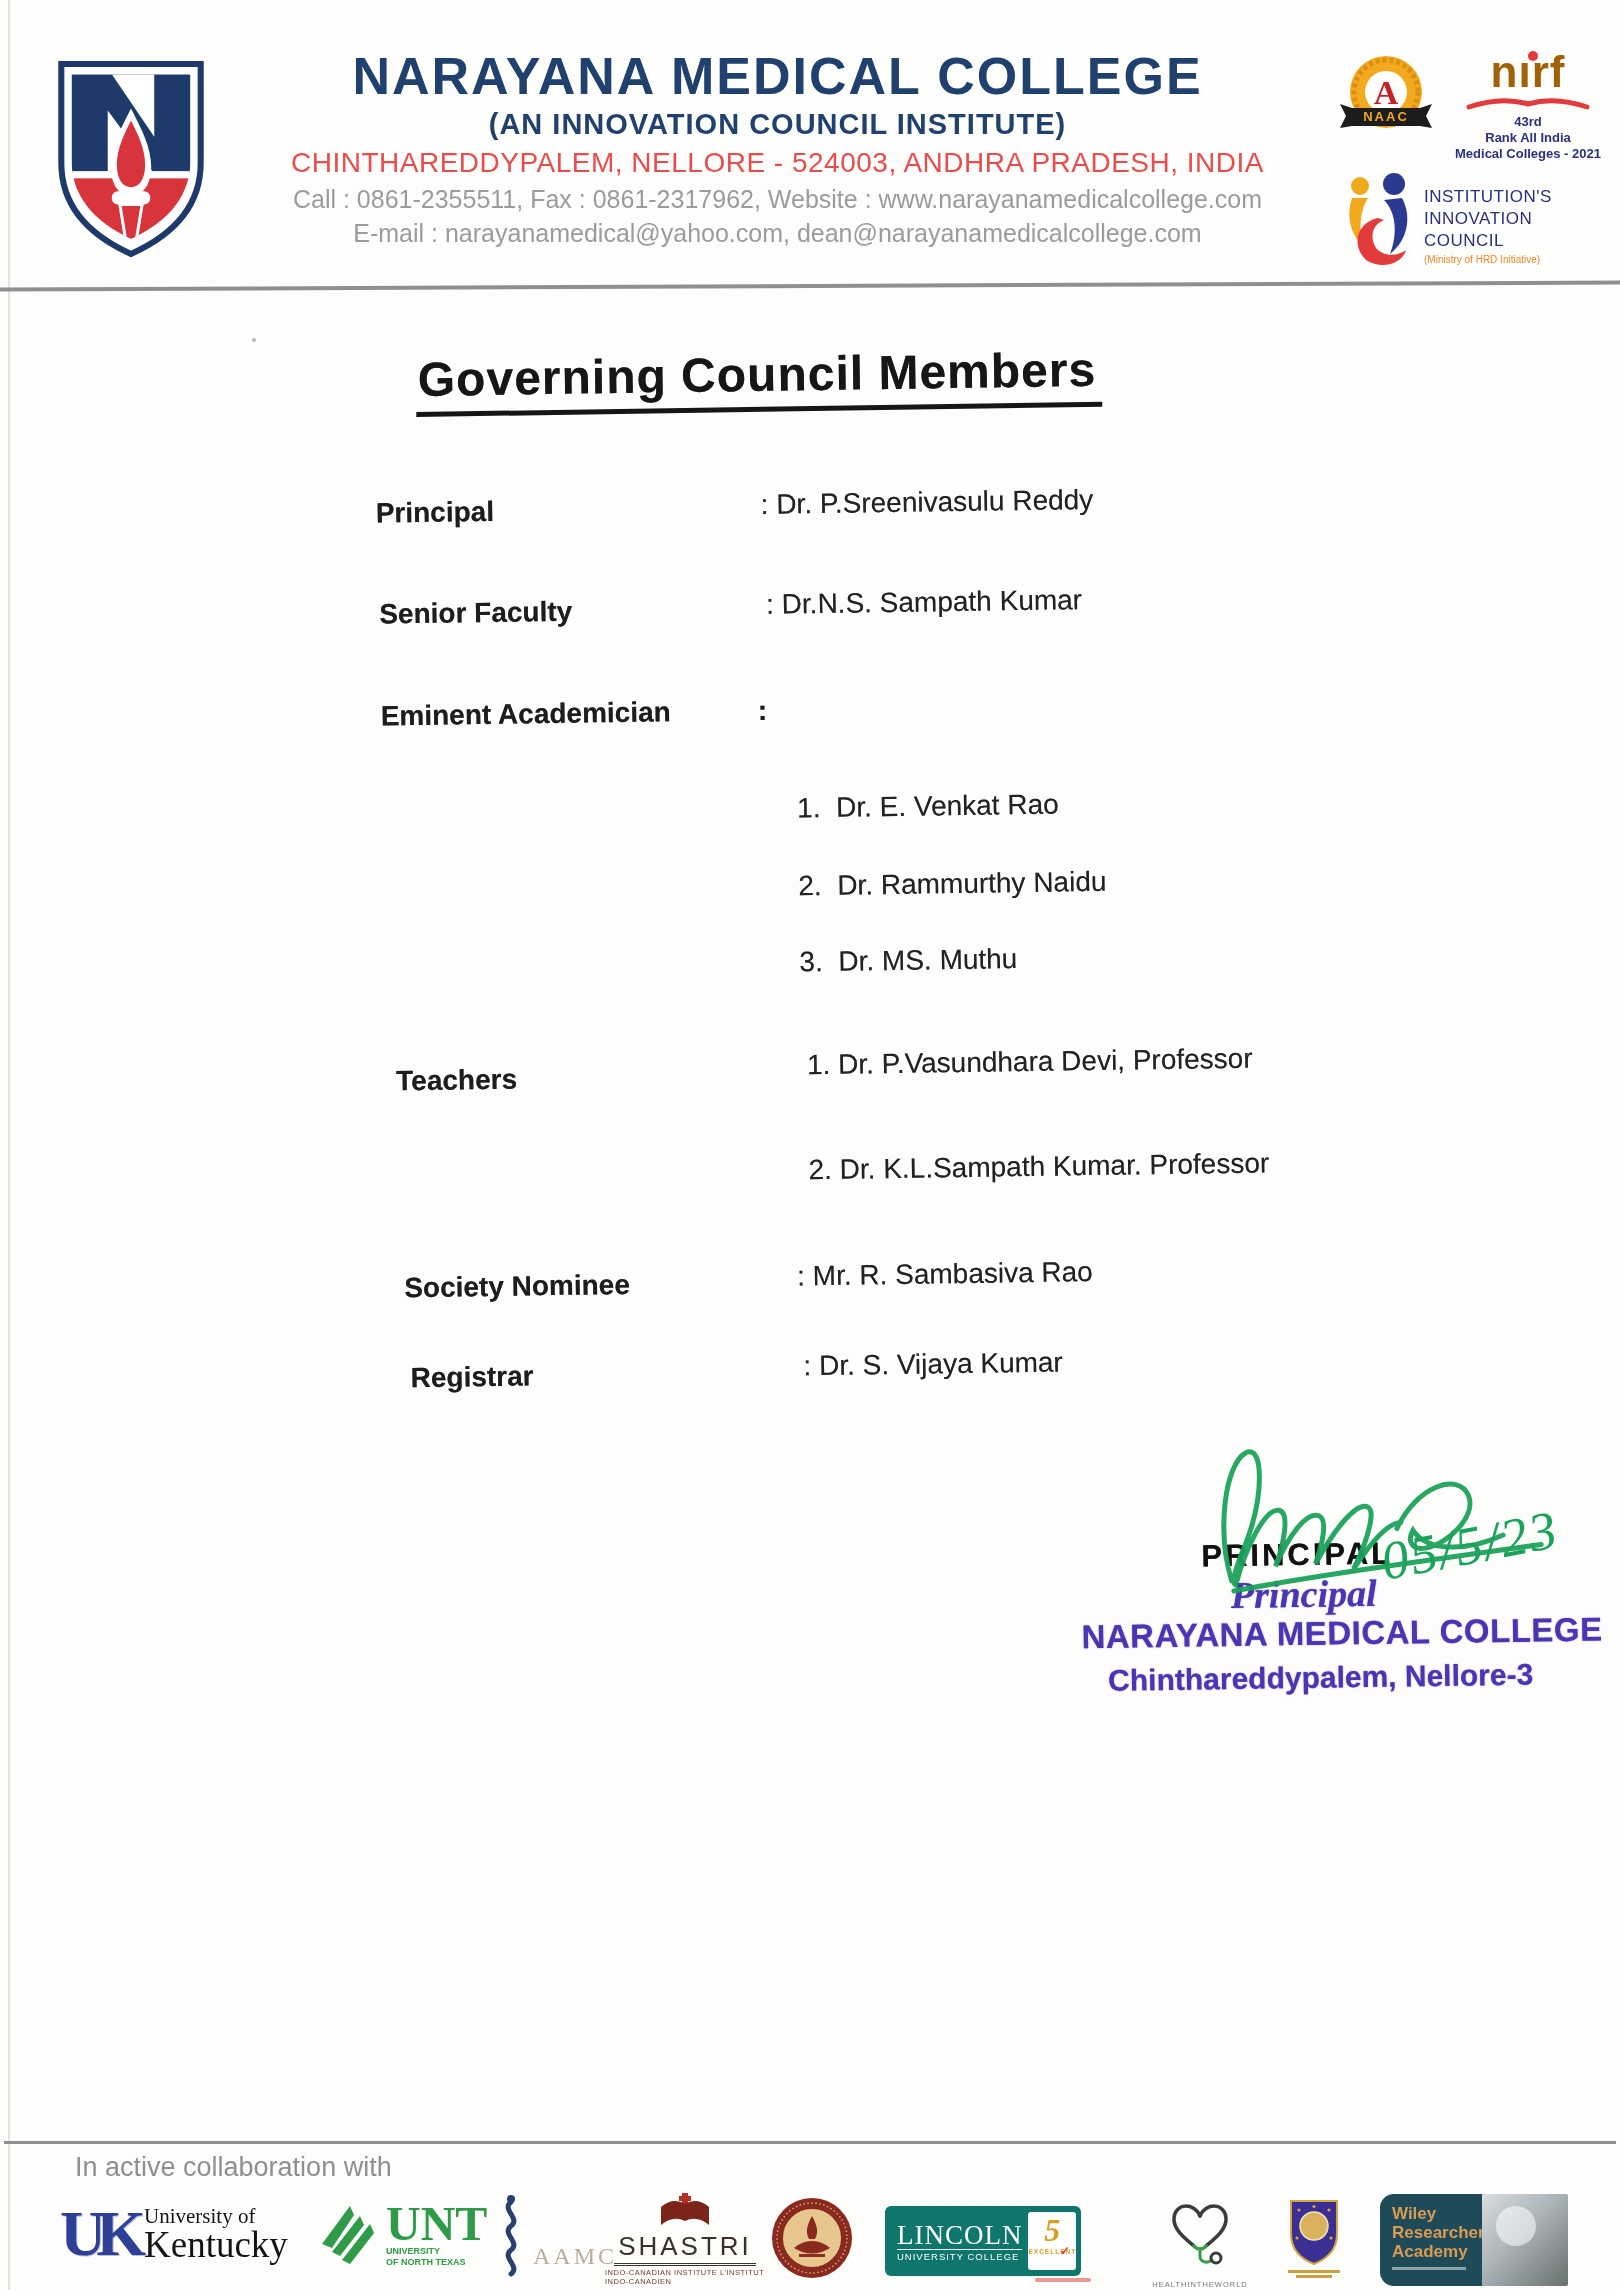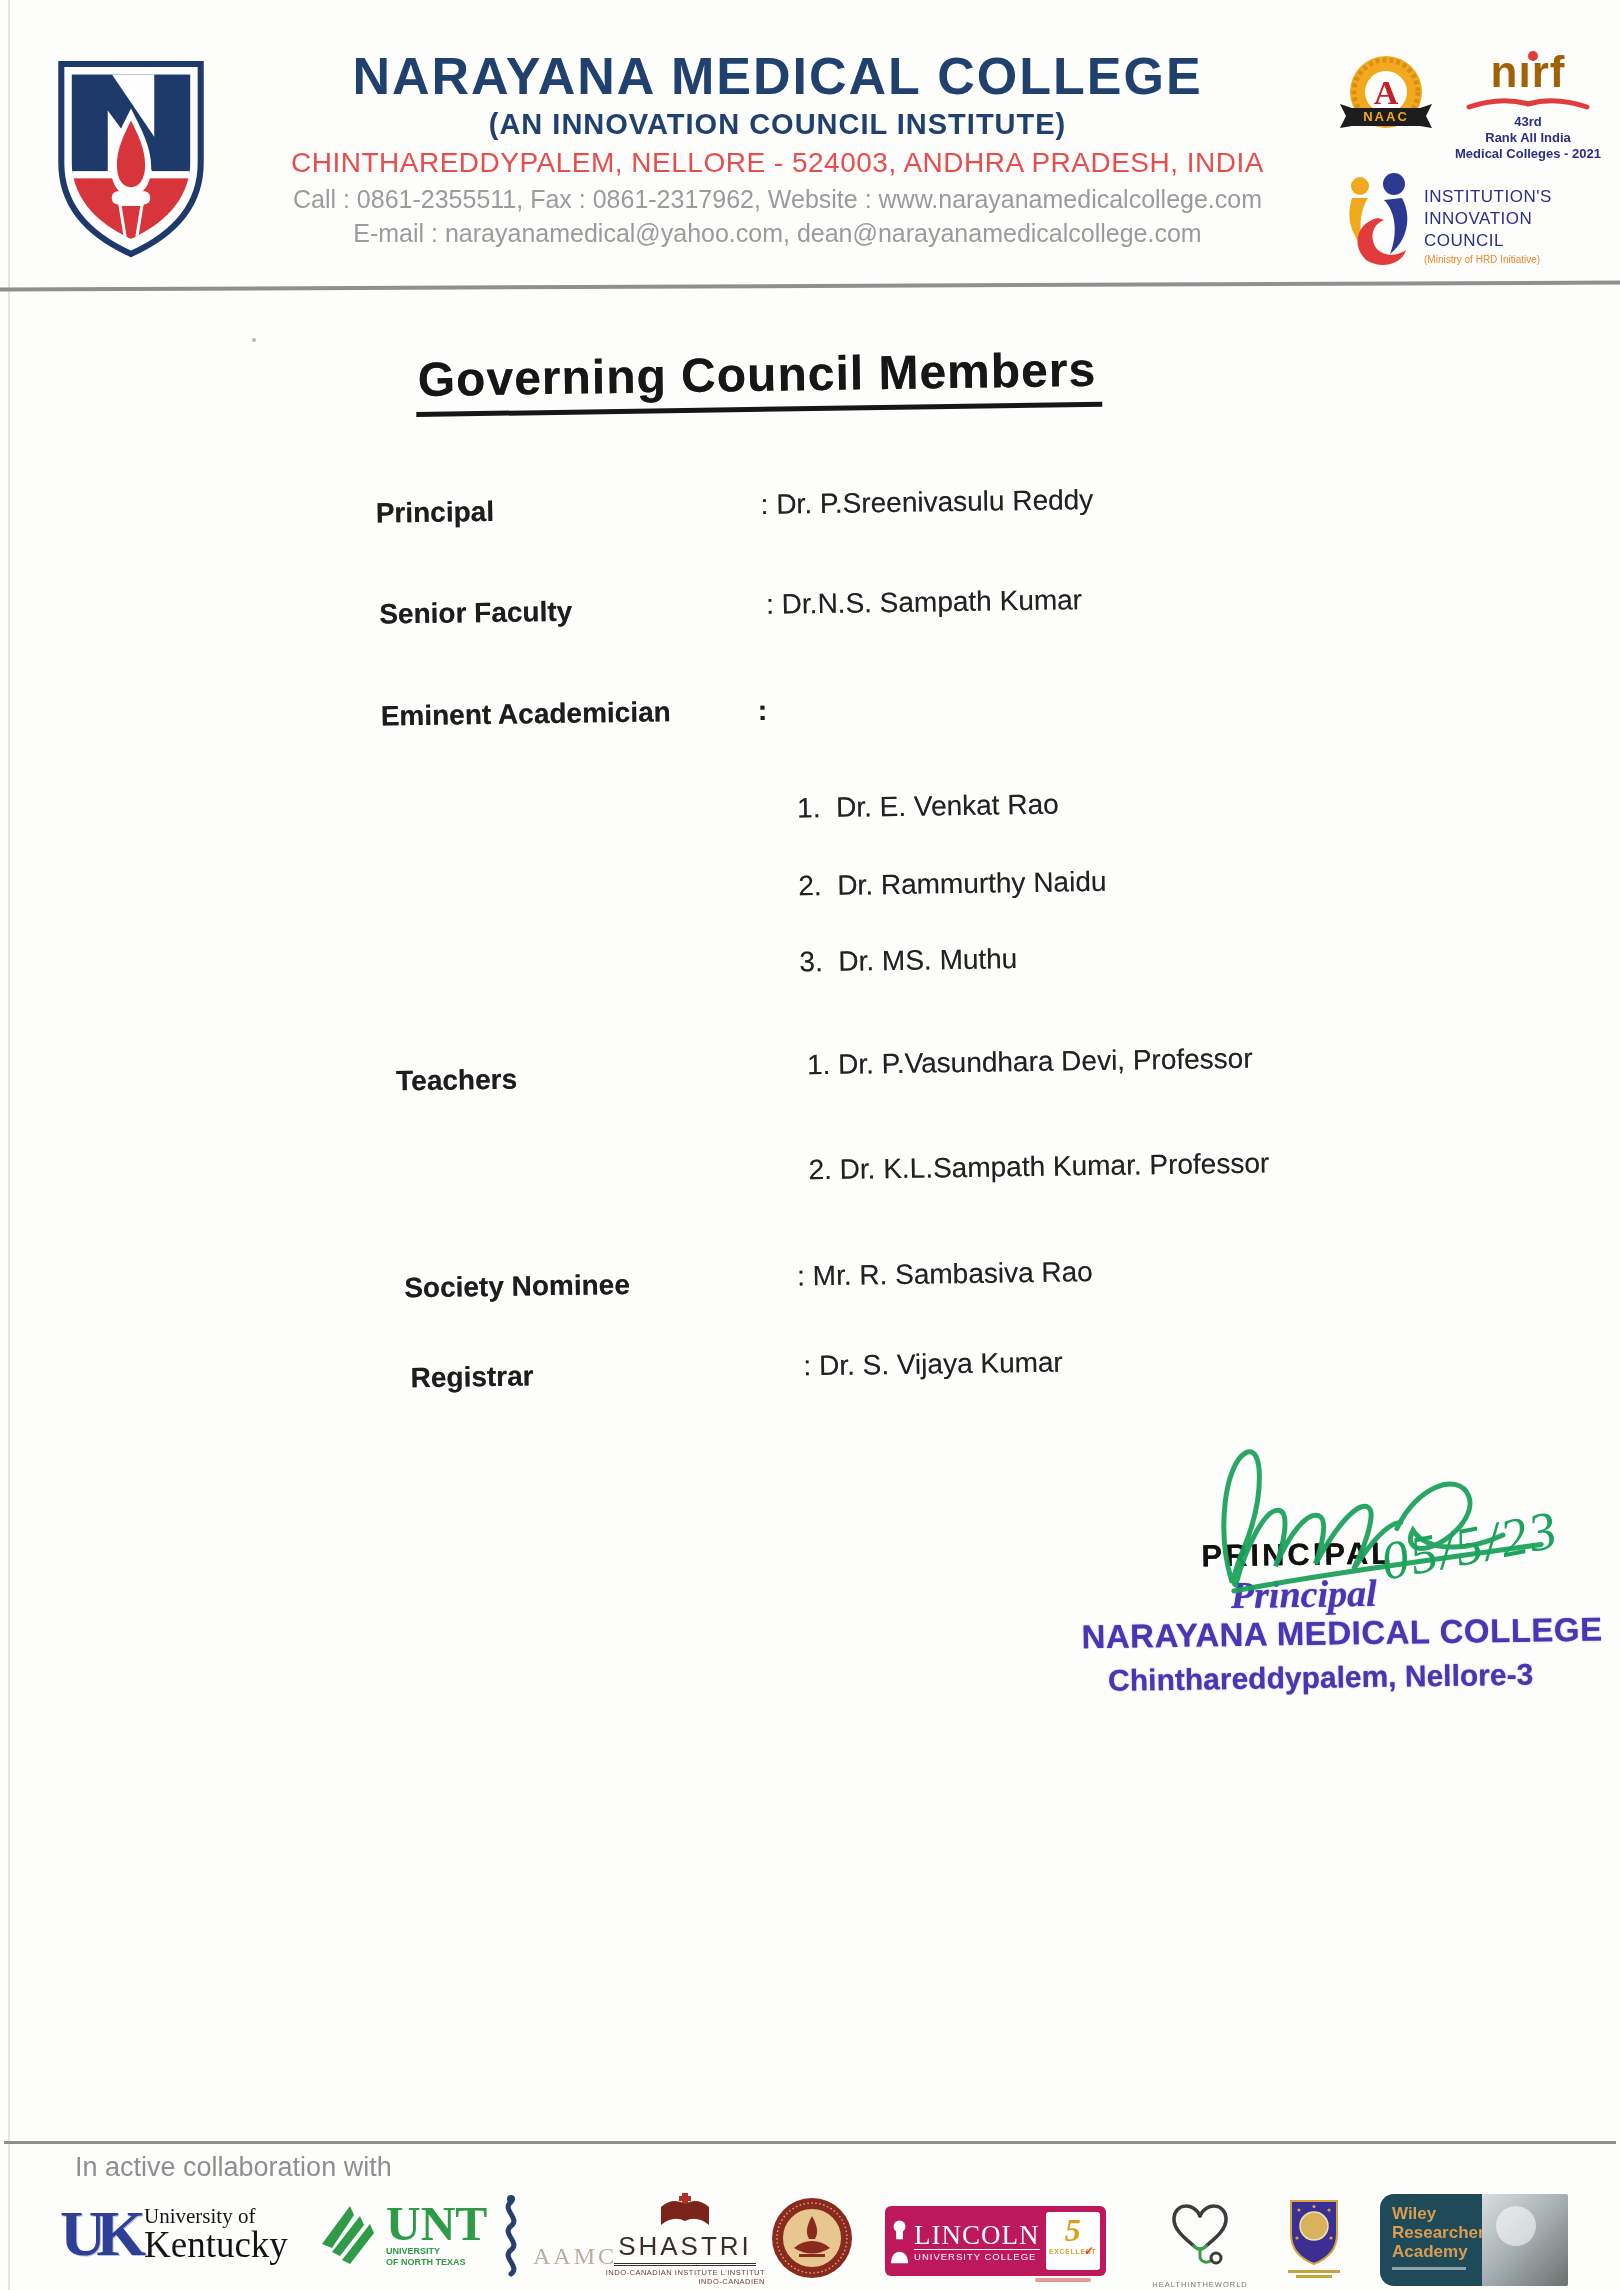--- a/index.html
+++ b/index.html
@@ -48,24 +48,24 @@
   
   .ftr-divider{position:absolute;left:4px;top:2141px;width:1612px;height:3px;background:#8f8f8f;}
   .ftr-caption{position:absolute;left:75px;top:2152px;font-size:27px;color:#8f8f8f;}
   .logo{position:absolute;display:flex;align-items:center;gap:8px;}
   .uk-mark{font-family:"Liberation Serif",serif;font-weight:bold;font-size:64px;color:#2f3f96;letter-spacing:-10px;line-height:58px;text-shadow:1px 1px 0 #b8bedf;}
   .uk-l1{font-family:"Liberation Serif",serif;font-size:21px;color:#141414;line-height:22px;}
   .uk-l2{font-family:"Liberation Serif",serif;font-size:37px;color:#141414;line-height:36px;}
   .unt-word{font-family:"Liberation Serif",serif;font-weight:bold;font-size:48px;color:#2f9a48;line-height:44px;}
   .unt-sub{font-size:9px;color:#2f9a48;font-weight:bold;line-height:11px;}
   .aamc-word{font-family:"Liberation Serif",serif;font-size:24px;color:#b9ae9f;letter-spacing:3px;align-self:flex-end;padding-bottom:8px;}
-  .shastri{flex-direction:column;gap:2px;align-items:center;text-align:right;}
+  .shastri{flex-direction:column;gap:2px;align-items:center;text-align:left;}
   .shastri-word{font-size:26px;color:#39302a;letter-spacing:3px;border-bottom:3px double #39302a;padding:0 4px 1px;}
   .shastri-sub{font-size:7.5px;color:#6d4335;letter-spacing:.5px;}
-  .lincoln{left:885px;top:2206px;width:221px;height:70px;background:#be185d;border-radius:6px;padding:4px 6px;box-sizing:border-box;gap:6px;}
+  .lincoln{left:885px;top:2206px;width:196px;height:70px;background:#0f766e;border-radius:6px;padding:4px 6px;box-sizing:border-box;gap:6px;}
   .lincoln-word{font-family:"Liberation Serif",serif;font-size:27px;color:#fff;letter-spacing:1px;line-height:28px;}
   .lincoln-sub{font-size:9.5px;color:#fff;border-top:1px solid #fff;letter-spacing:1px;padding-top:1px;}
   .lincoln-panel{width:64px;height:58px;background:#fff;border-radius:3px;text-align:center;position:relative;}
   .lincoln-5{font-family:"Liberation Serif",serif;font-style:italic;font-weight:bold;font-size:32px;color:#d8a020;line-height:36px;}
   .lincoln-exc{font-size:6.5px;font-weight:bold;color:#d8a020;letter-spacing:1px;}
   .lincoln-check{position:absolute;right:6px;bottom:12px;color:#e23b30;font-size:12px;font-weight:bold;}
   .health{flex-direction:column;gap:12px;align-items:center;}
   .health-sub{font-size:7.5px;color:#777;letter-spacing:1px;}
   .wiley{left:1380px;top:2194px;width:188px;height:92px;background:#1f4a57;border-radius:14px;padding:10px 0 0 12px;box-sizing:border-box;display:block;position:absolute;}
   .wiley-line{font-size:17px;font-weight:bold;color:#d99c52;line-height:19px;}

